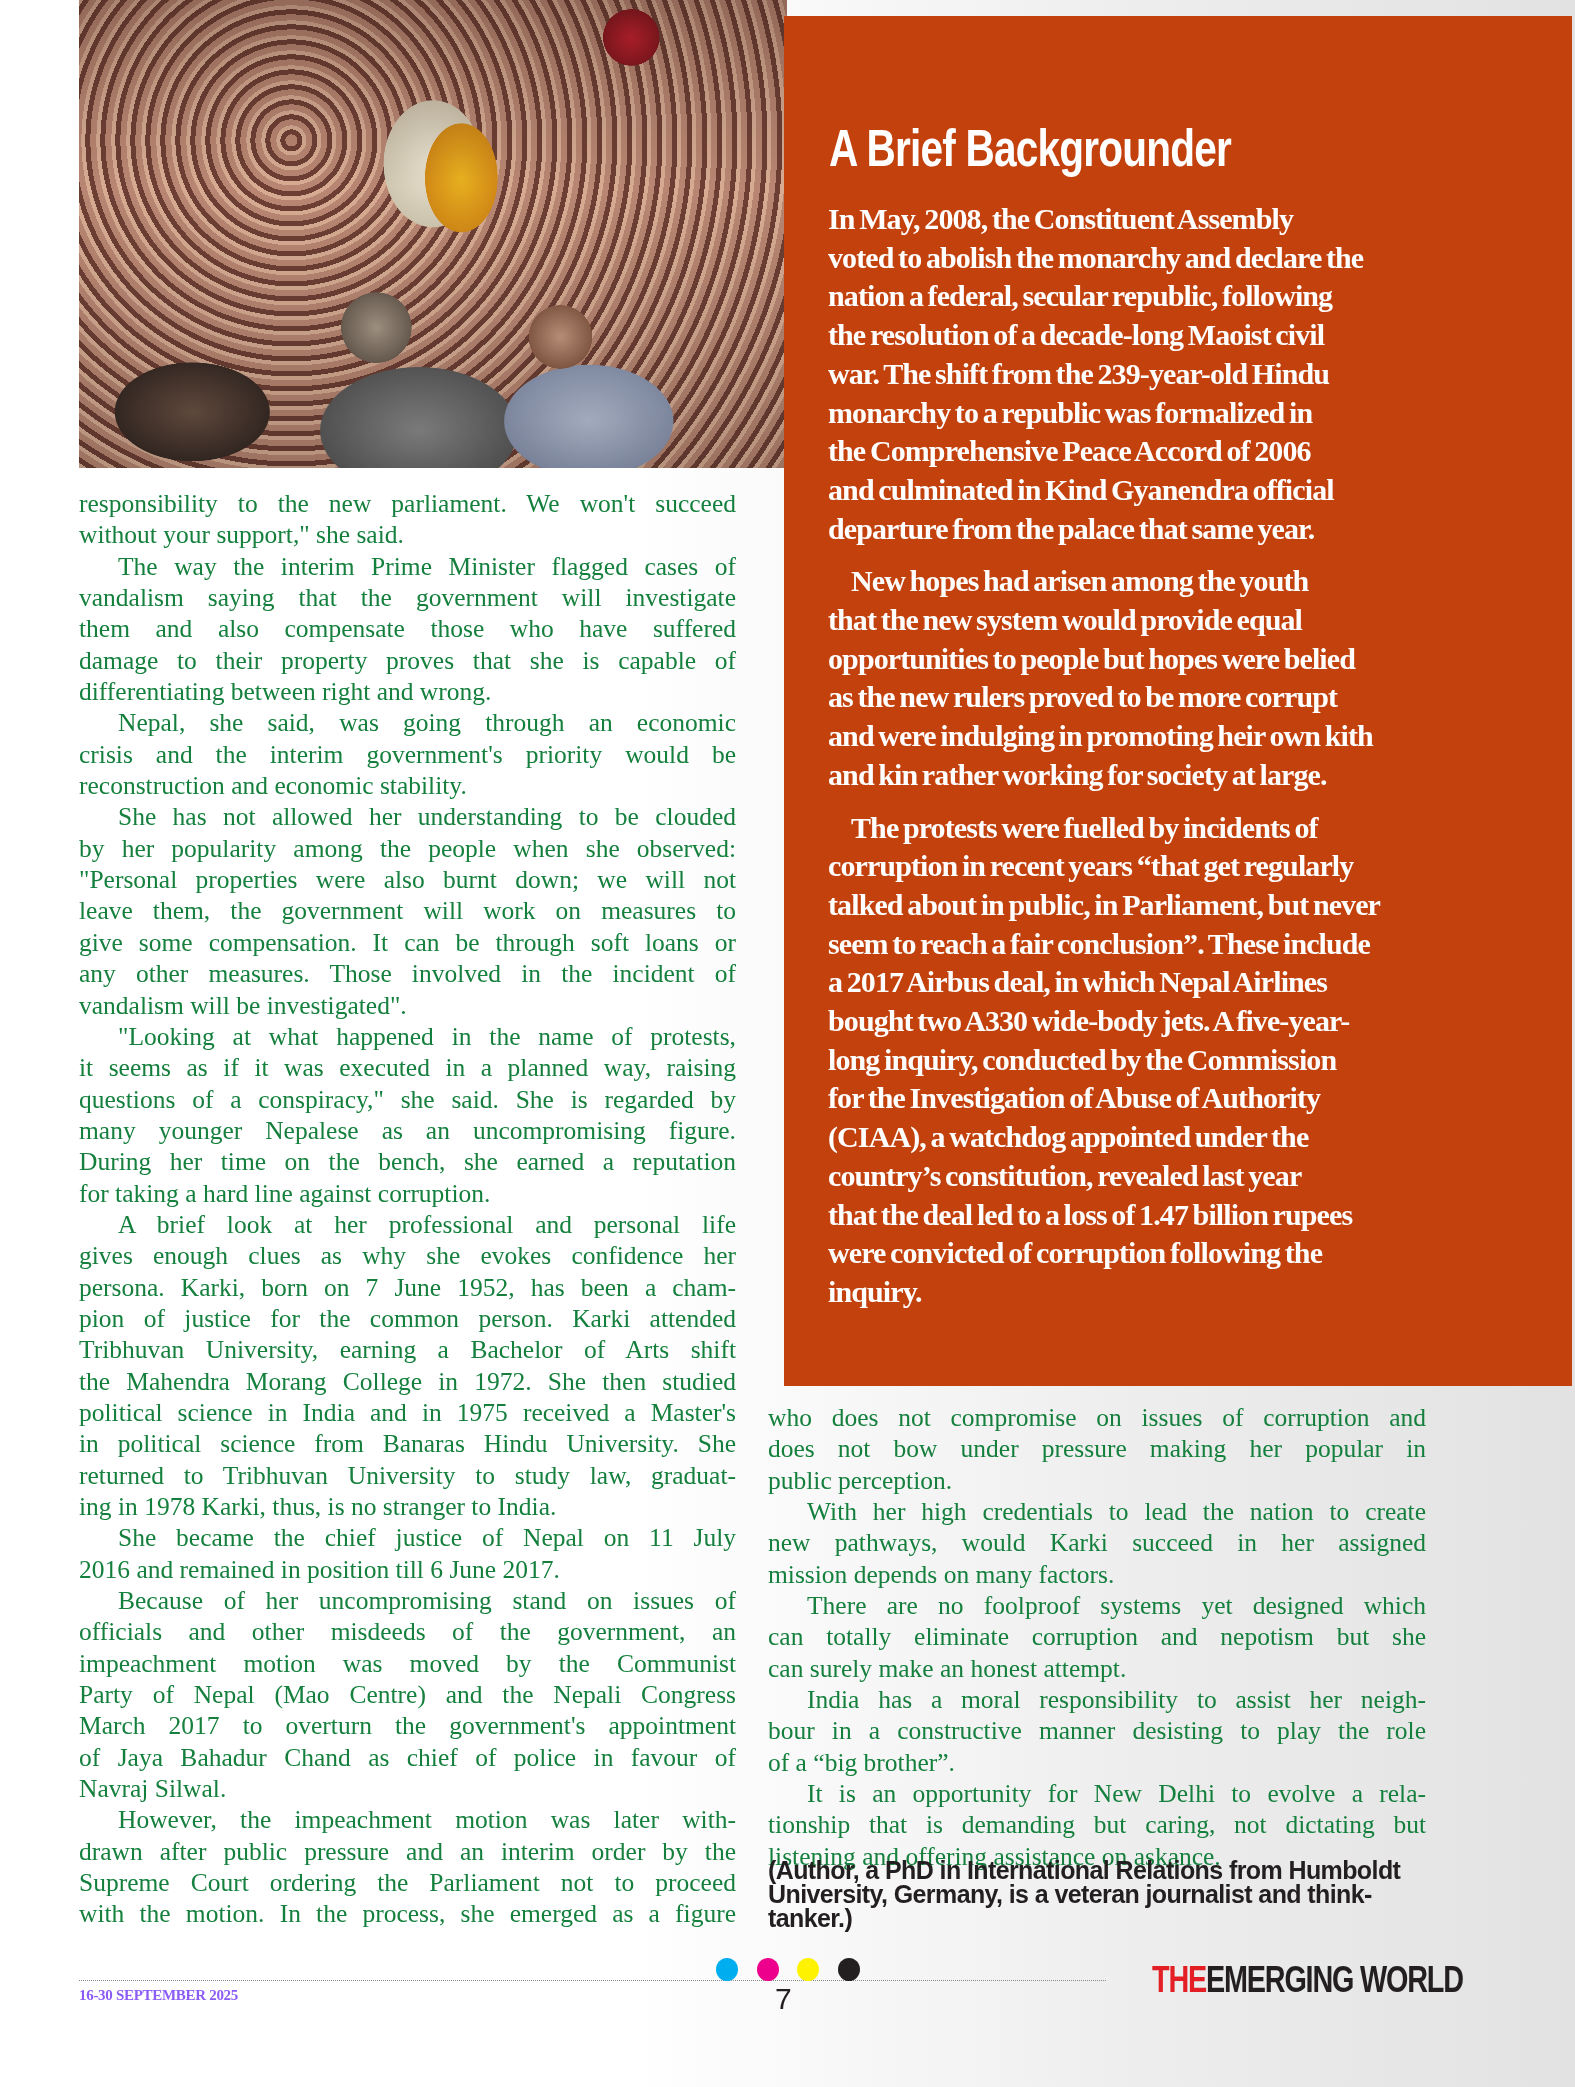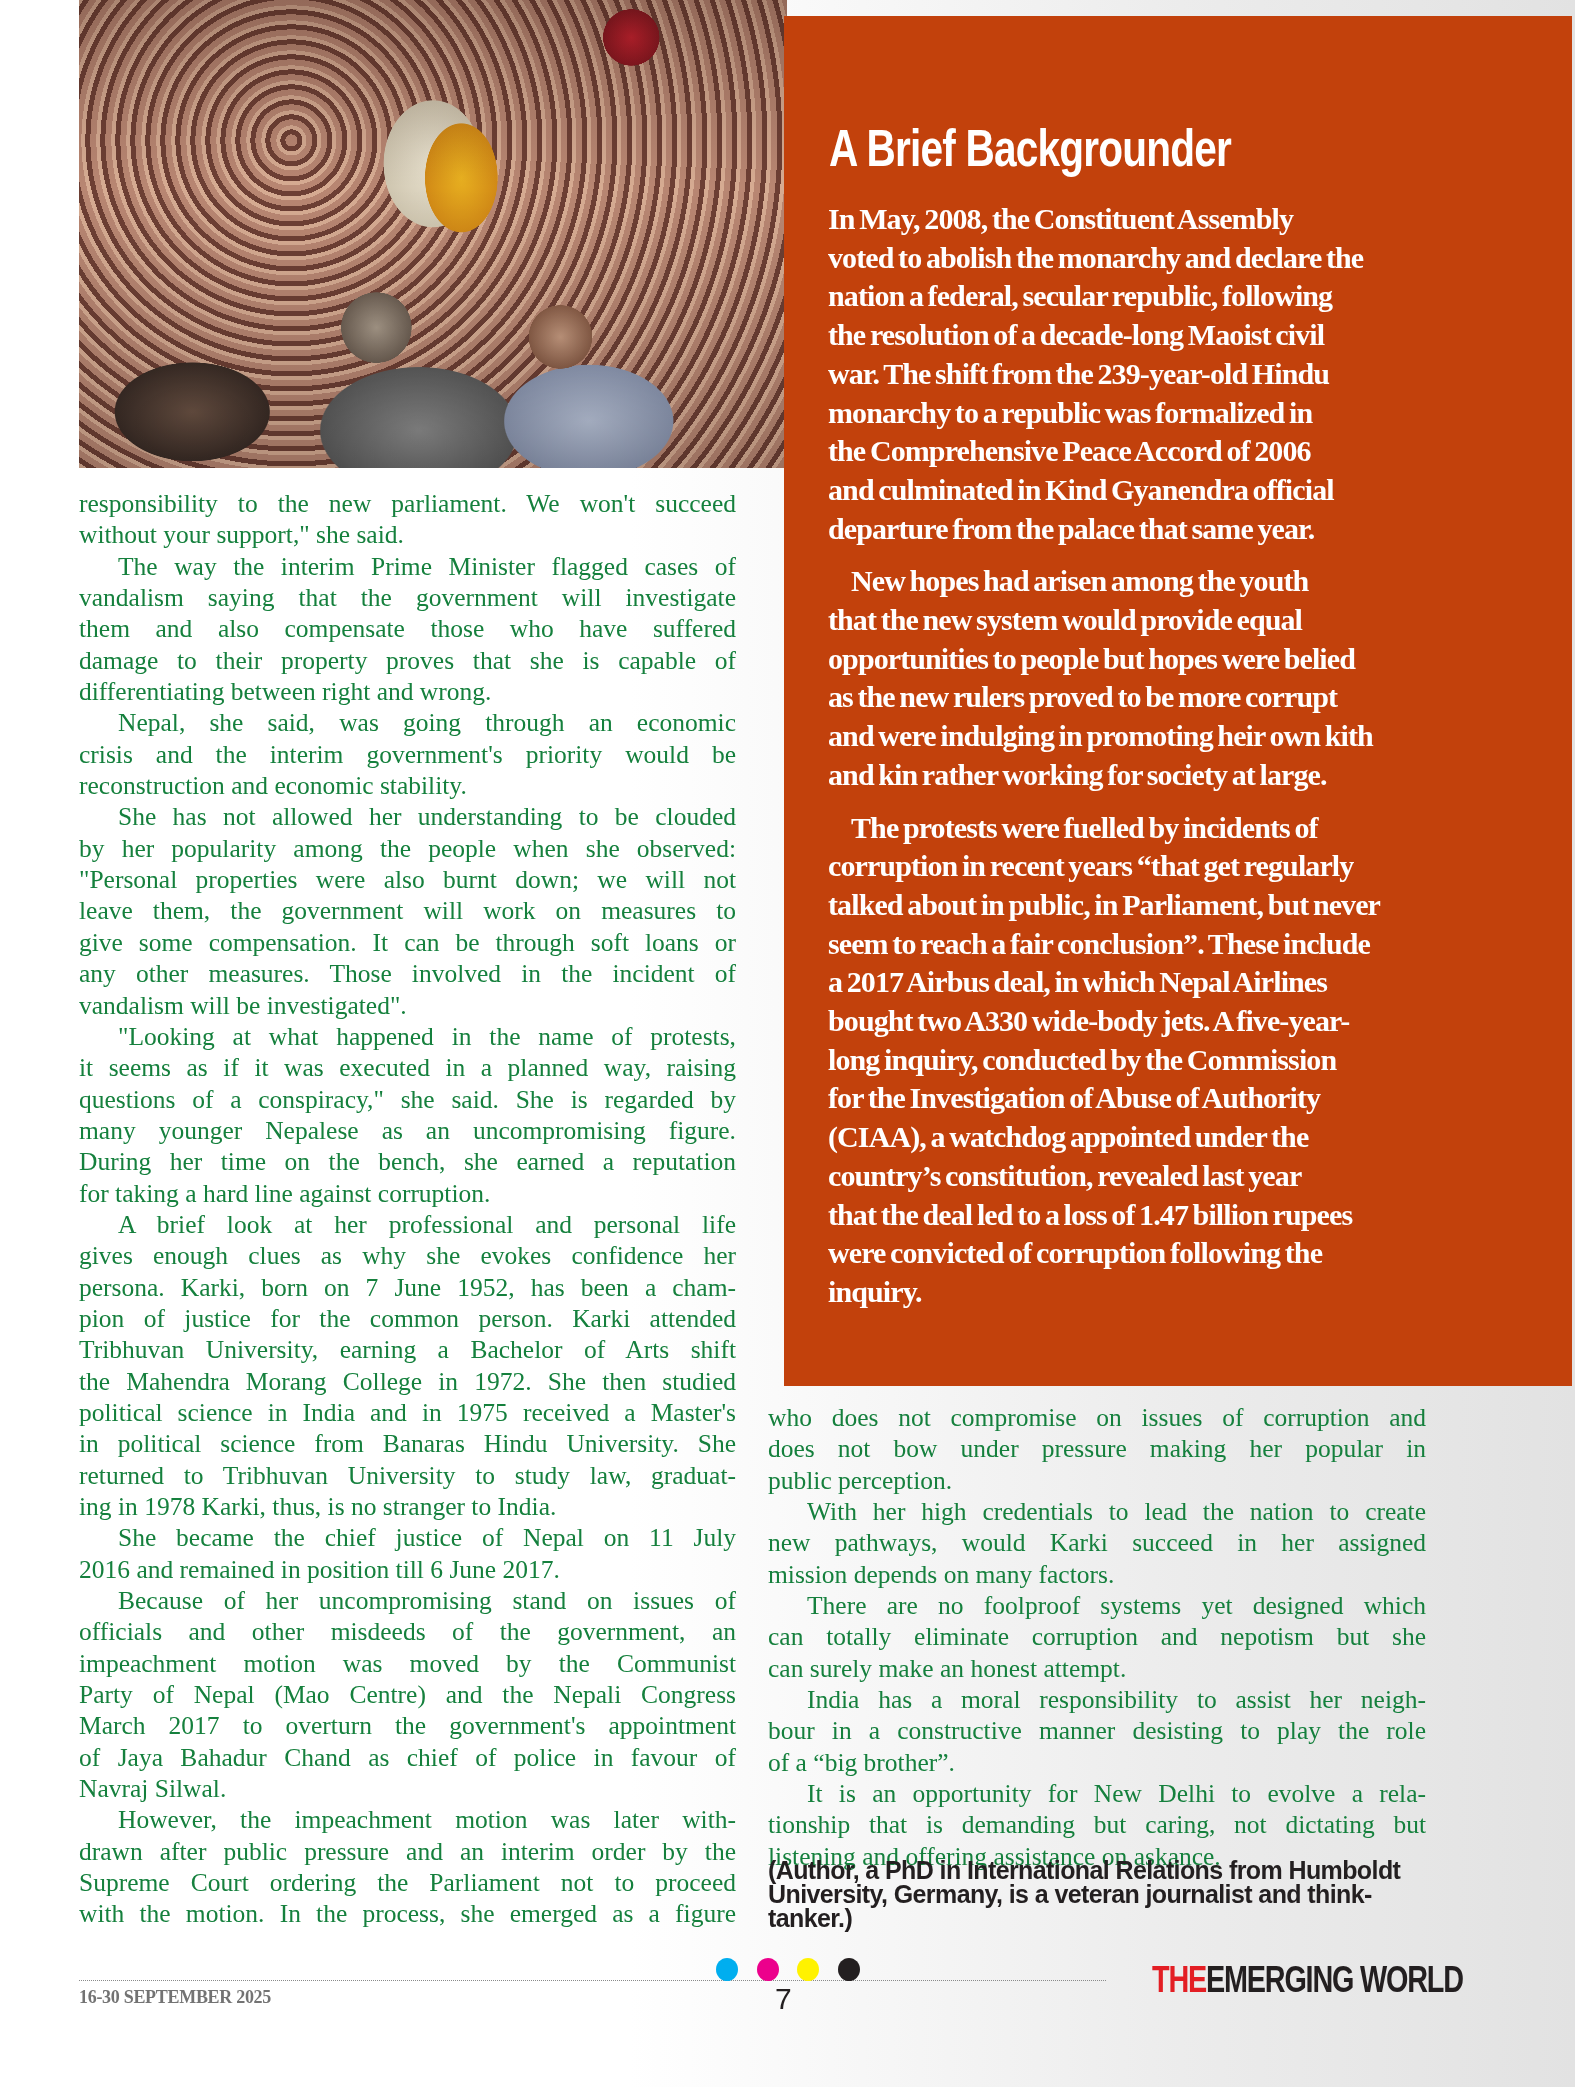--- a/index.html
+++ b/index.html
@@ -62,21 +62,21 @@
     font-size: 25px; line-height: 24px; letter-spacing: -0.6px; color: #231f20;
   }
   .byline .line { display: block; white-space: nowrap; }
   .rule {
     position: absolute; left: 79px; top: 1980px; width: 1027px; height: 0;
     border-top: 1px dotted #8a8a8a;
   }
   .dot { position: absolute; top: 1958px; width: 22px; height: 23px; border-radius: 50%; }
   .date {
     position: absolute; left: 79px; top: 1987px;
-    font-family: "Liberation Serif", serif; font-weight: bold; font-size: 18px; color: #737373;
+    font-family: "Liberation Serif", serif; font-weight: bold; font-size: 15px; color: #8b5cf6;
     letter-spacing: -0.3px;
   }
   .pageno {
     position: absolute; left: 775px; top: 1982px;
     font-family: "Liberation Sans", sans-serif; font-size: 30px; color: #231f20;
   }
   .brand {
     position: absolute; left: 1152px; top: 1962px;
     font-family: "Liberation Sans", sans-serif; font-weight: bold;
     font-size: 36px; line-height: 1; letter-spacing: -1.5px;

